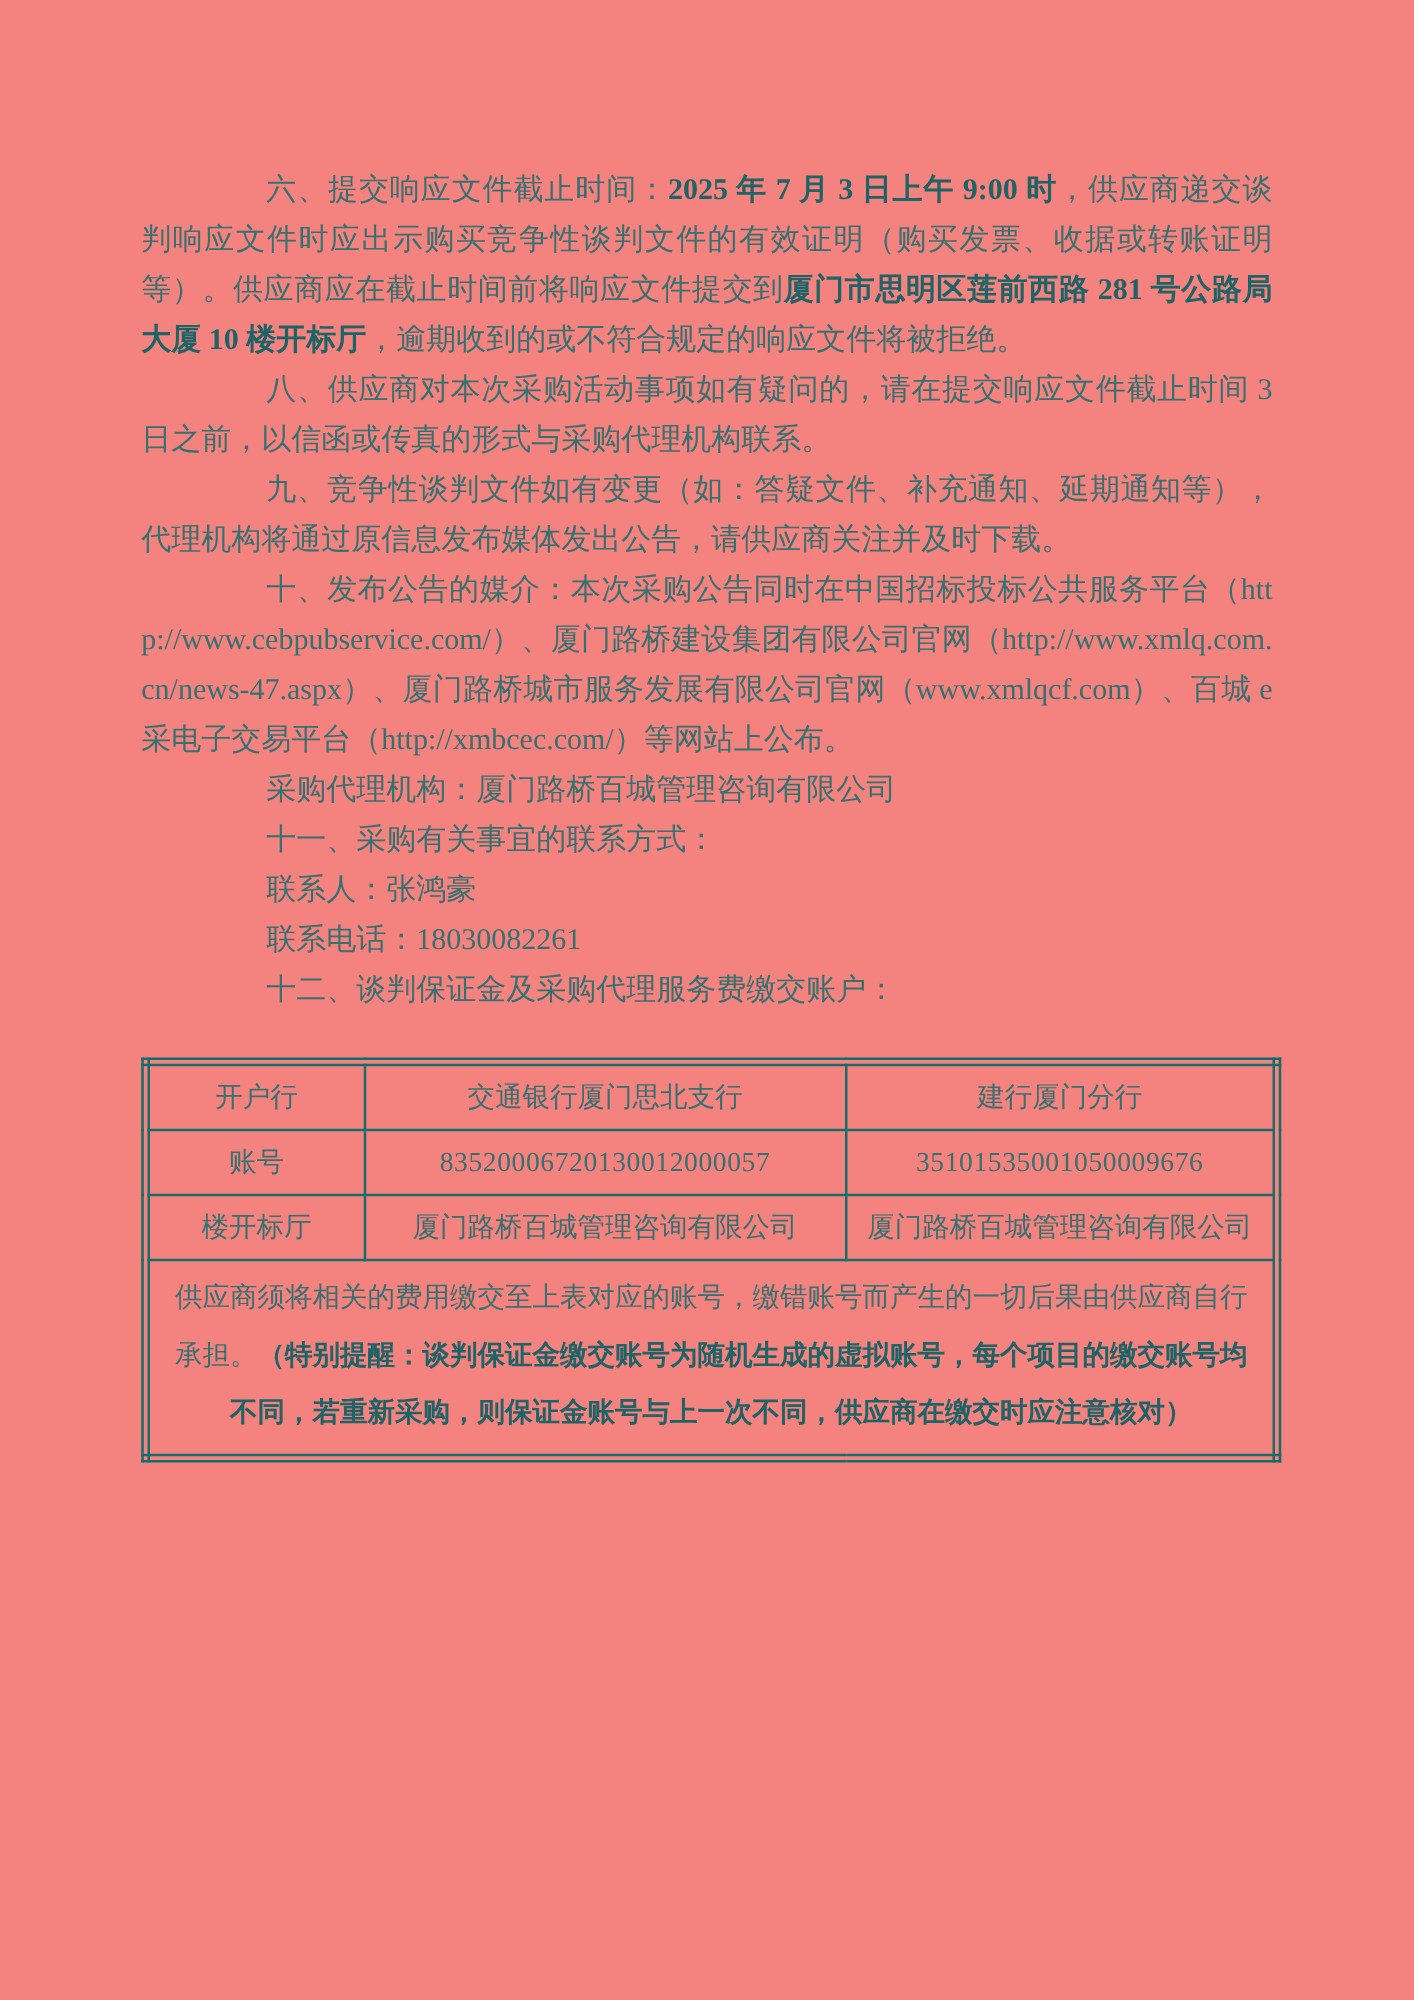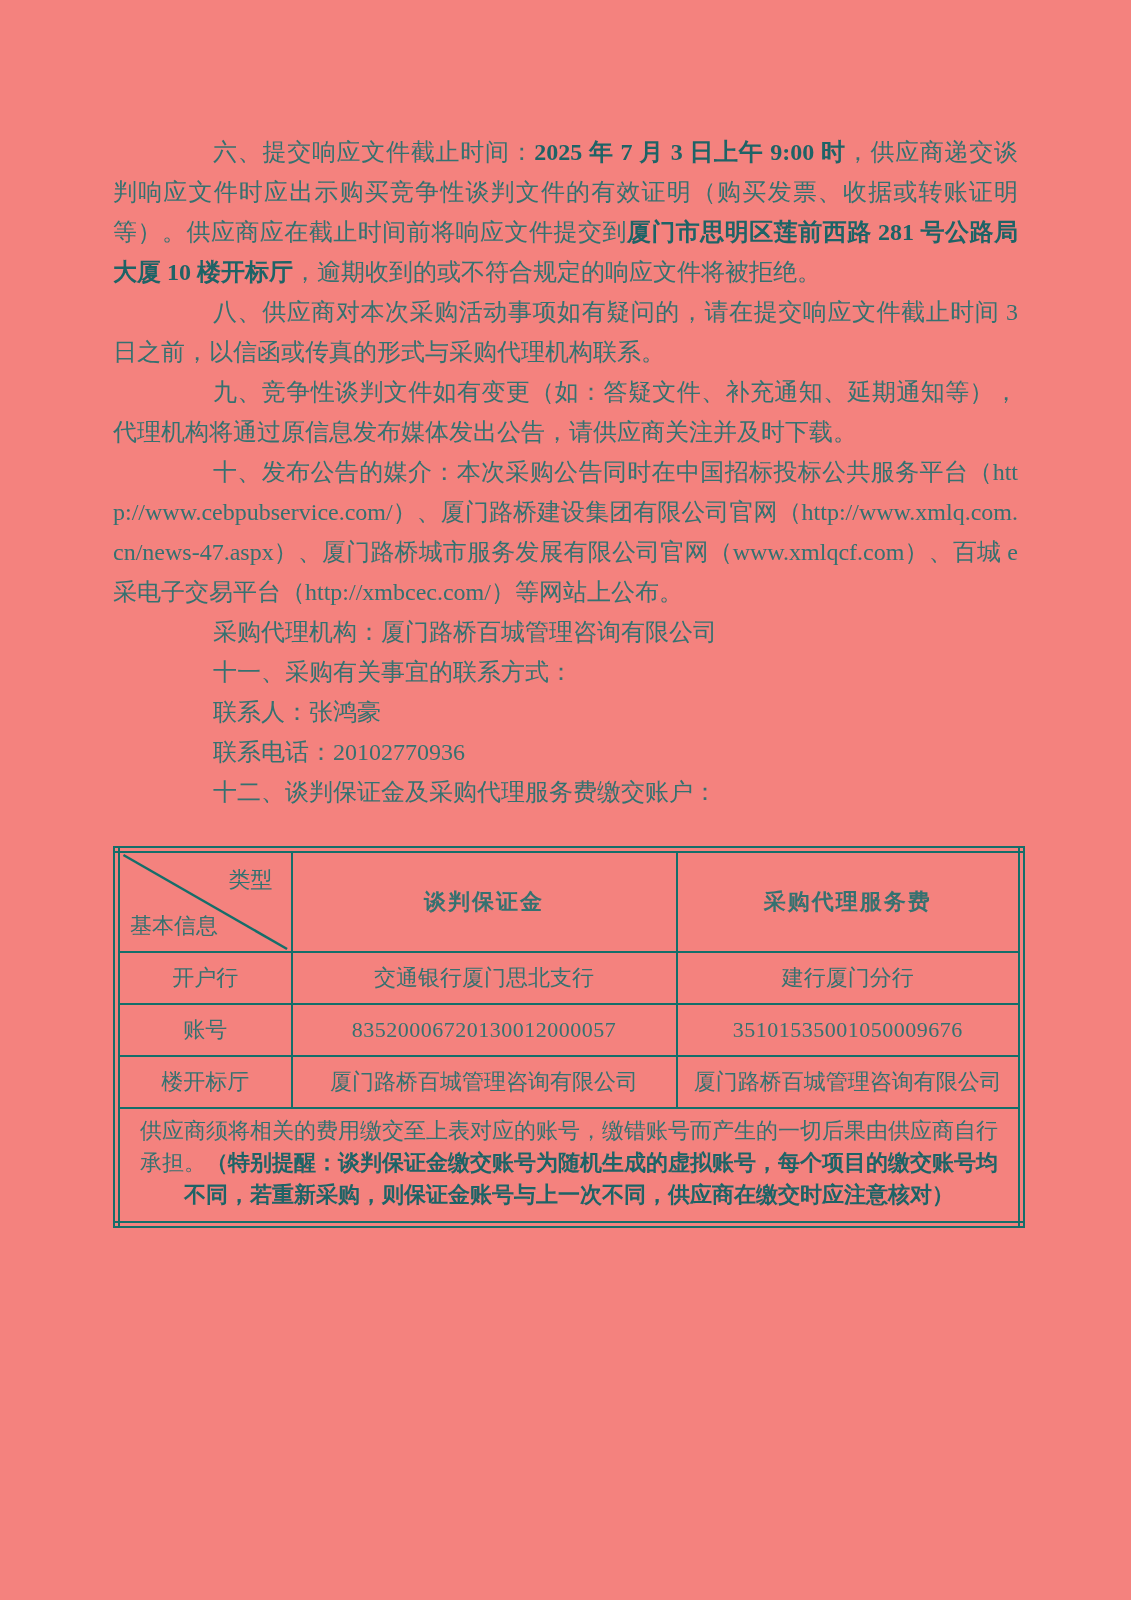--- a/index.html
+++ b/index.html
@@ -55,21 +55,21 @@
   }
   .corner{position:relative;}
   .corner svg{position:absolute;left:0;top:0;width:100%;height:100%;display:block;}
   .corner-top{position:absolute;top:12px;right:18px;font-size:22px;}
   .corner-bottom{position:absolute;bottom:10px;left:10px;font-size:22px;}
   .data-row td{height:50px;}
   .digits{font-size:23px;letter-spacing:0.5px;}
   .note-cell{
     text-align:left;
     font-size:22px;
-    line-height:32px;
+    line-height:46px;
     padding:6px 12px 10px 12px !important;
   }
   .note-bold{font-weight:bold;color:var(--emphasis-color);}
 </style>
 </head>
 <body>
 
 <div class="page">
   <div class="content">
 
@@ -78,42 +78,31 @@
 
     <p class="para">八、供应商对本次采购活动事项如有疑问的，请在提交响应文件截止时间 3 日之前，以信函或传真的形式与采购代理机构联系。</p>
 
     <p class="para">九、竞争性谈判文件如有变更（如：答疑文件、补充通知、延期通知等），代理机构将通过原信息发布媒体发出公告，请供应商关注并及时下载。</p>
 
     <p class="para urls">十、发布公告的媒介：本次采购公告同时在中国招标投标公共服务平台（http://www.cebpubservice.com/）、厦门路桥建设集团有限公司官网（http://www.xmlq.com.cn/news-47.aspx）、厦门路桥城市服务发展有限公司官网（www.xmlqcf.com）、百城 e 采电子交易平台（http://xmbcec.com/）等网站上公布。</p>
 
     <p class="para">采购代理机构：厦门路桥百城管理咨询有限公司</p>
     <p class="para">十一、采购有关事宜的联系方式：</p>
     <p class="para">联系人：张鸿豪</p>
-    <p class="para">联系电话：20102770936</p>
+    <p class="para">联系电话：18030082261</p>
 
     <p class="para">十二、谈判保证金及采购代理服务费缴交账户：</p>
 
     <table class="acct-table">
       <colgroup>
         <col class="col-label">
         <col class="col-deposit">
         <col class="col-fee">
       </colgroup>
       <tbody>
-        <tr class="header-row">
-          <td class="corner">
-            <svg viewBox="0 0 100 100" preserveAspectRatio="none">
-              <line x1="2" y1="2" x2="98" y2="98" style="stroke:var(--border-color)" stroke-width="2.5" vector-effect="non-scaling-stroke"></line>
-            </svg>
-            <span class="corner-top">类型</span>
-            <span class="corner-bottom">基本信息</span>
-          </td>
-          <td class="col-header">谈判保证金</td>
-          <td class="col-header">采购代理服务费</td>
-        </tr>
         <tr class="data-row">
           <td>开户行</td>
           <td>交通银行厦门思北支行</td>
           <td>建行厦门分行</td>
         </tr>
         <tr class="data-row">
           <td>账号</td>
           <td class="digits">83520006720130012000057</td>
           <td class="digits">35101535001050009676</td>
         </tr>

